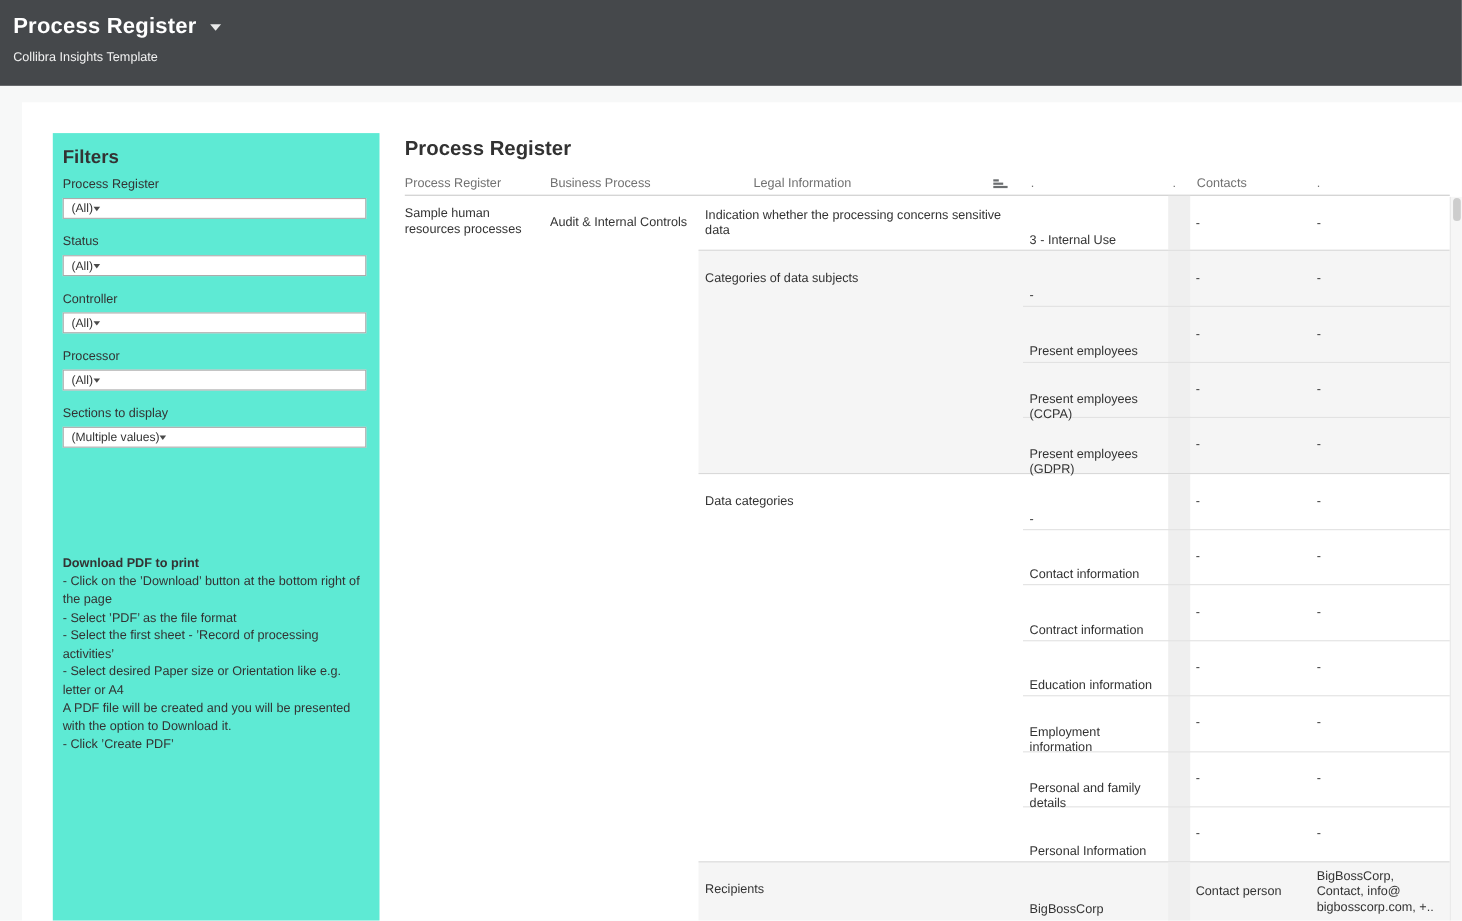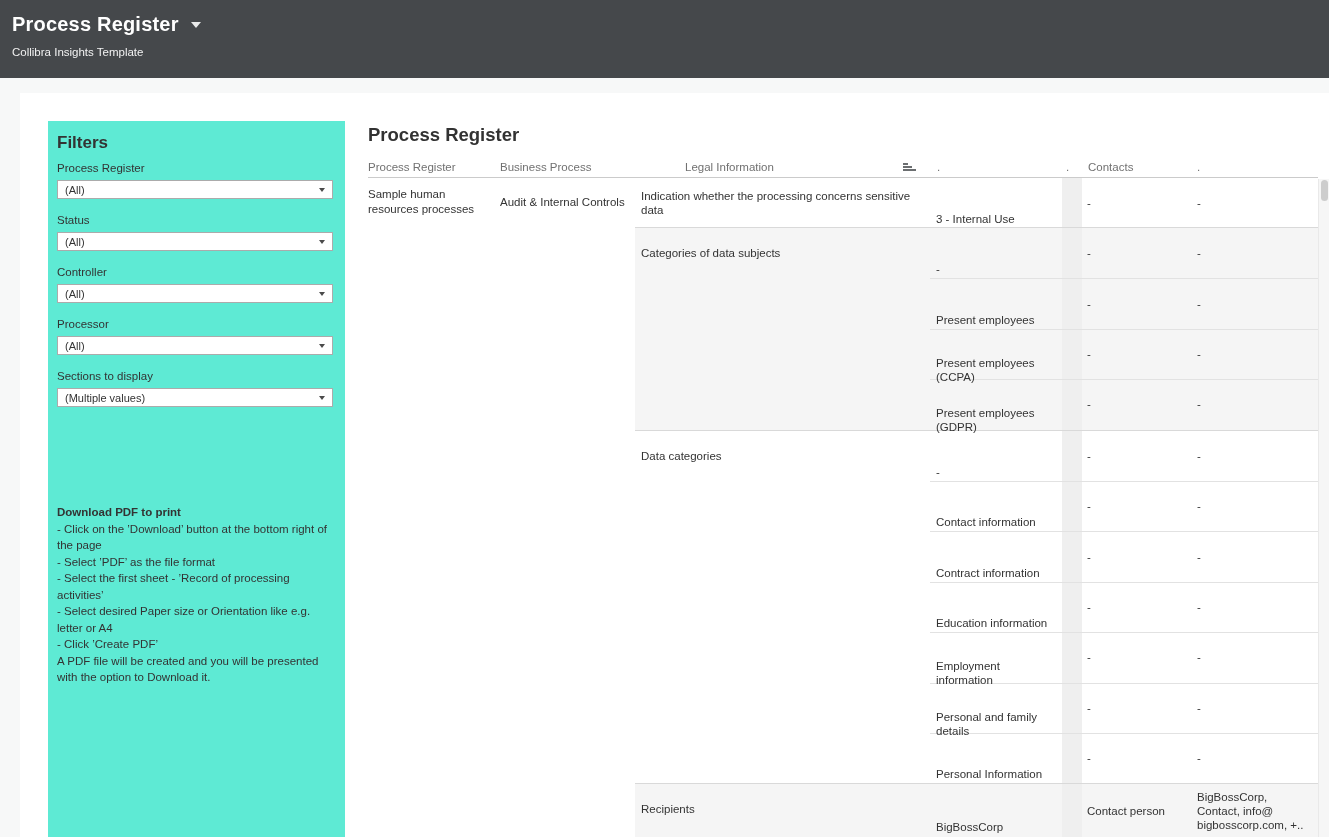--- a/index.html
+++ b/index.html
@@ -19,21 +19,21 @@
 
   
   .card { position:absolute; left:20px; top:93px; width:1309px; height:744px; background:#fff; }
 
   
   .filters { position:absolute; left:28px; top:28px; width:297px; height:716px; background:#5eead4; }
   .filters-title { position:absolute; left:9px; top:12px; font-size:17px; font-weight:700; color:#333; }
   .filters-inner { position:absolute; left:9px; top:41px; width:276px; }
   .filter-label { font-size:11.5px; color:#333; margin:15px 0 6px 0; }
   .filters-inner .filter-group:first-child .filter-label { margin-top:0; }
-  .dropdown { height:19px; background:#fff; border:1px solid #ababab; display:flex; align-items:center; justify-content:space-between; padding:4px 7px; font-size:11px; color:#333; cursor:pointer; }
+  .dropdown { height:19px; background:#fff; border:1px solid #ababab; display:flex; align-items:center; padding:4px 7px; font-size:11px; color:#333; cursor:pointer; }
   .dd-caret { width:0; height:0; border-left:3.5px solid transparent; border-right:3.5px solid transparent; border-top:4.5px solid #4a4a4a; }
   .download-help { position:absolute; left:9px; top:383px; width:277px; font-size:11.5px; line-height:16.5px; color:#333; }
   .dl-title { font-weight:700; }
 
   
   .sheet-title { position:absolute; left:348px; top:31px; font-size:18.5px; color:#323232; }
   .tbl { position:absolute; left:348px; top:67px; width:950px; }
   .tbl-header { position:relative; height:18px; border-bottom:1px solid #cbcbcb; font-size:11.5px; color:#717171; }
   .tbl-header .hcell { position:absolute; top:1px; white-space:nowrap; cursor:pointer; }
   .h-pr  { left:0; }
@@ -132,22 +132,22 @@
       </div>
 
     </div>
 
     <div class="download-help">
       <div class="dl-title">Download PDF to print</div>
       <div>- Click on the ’Download’ button at the bottom right of the page</div>
       <div>- Select ’PDF’ as the file format</div>
       <div>- Select the first sheet -  ’Record of processing activities’</div>
       <div>- Select desired Paper size or Orientation like e.g. letter or A4</div>
+      <div>A PDF file will be created and you will be presented with the option to Download it.</div>
       <div>- Click ’Create PDF’</div>
-      <div>A PDF file will be created and you will be presented with the option to Download it.</div>
     </div>
   </aside>
 
   <h2 class="sheet-title">Process Register</h2>
 
   <div class="tbl">
 
     <div class="tbl-header">
       <span class="hcell h-pr">Process Register</span>
       <span class="hcell h-bp">Business Process</span>

